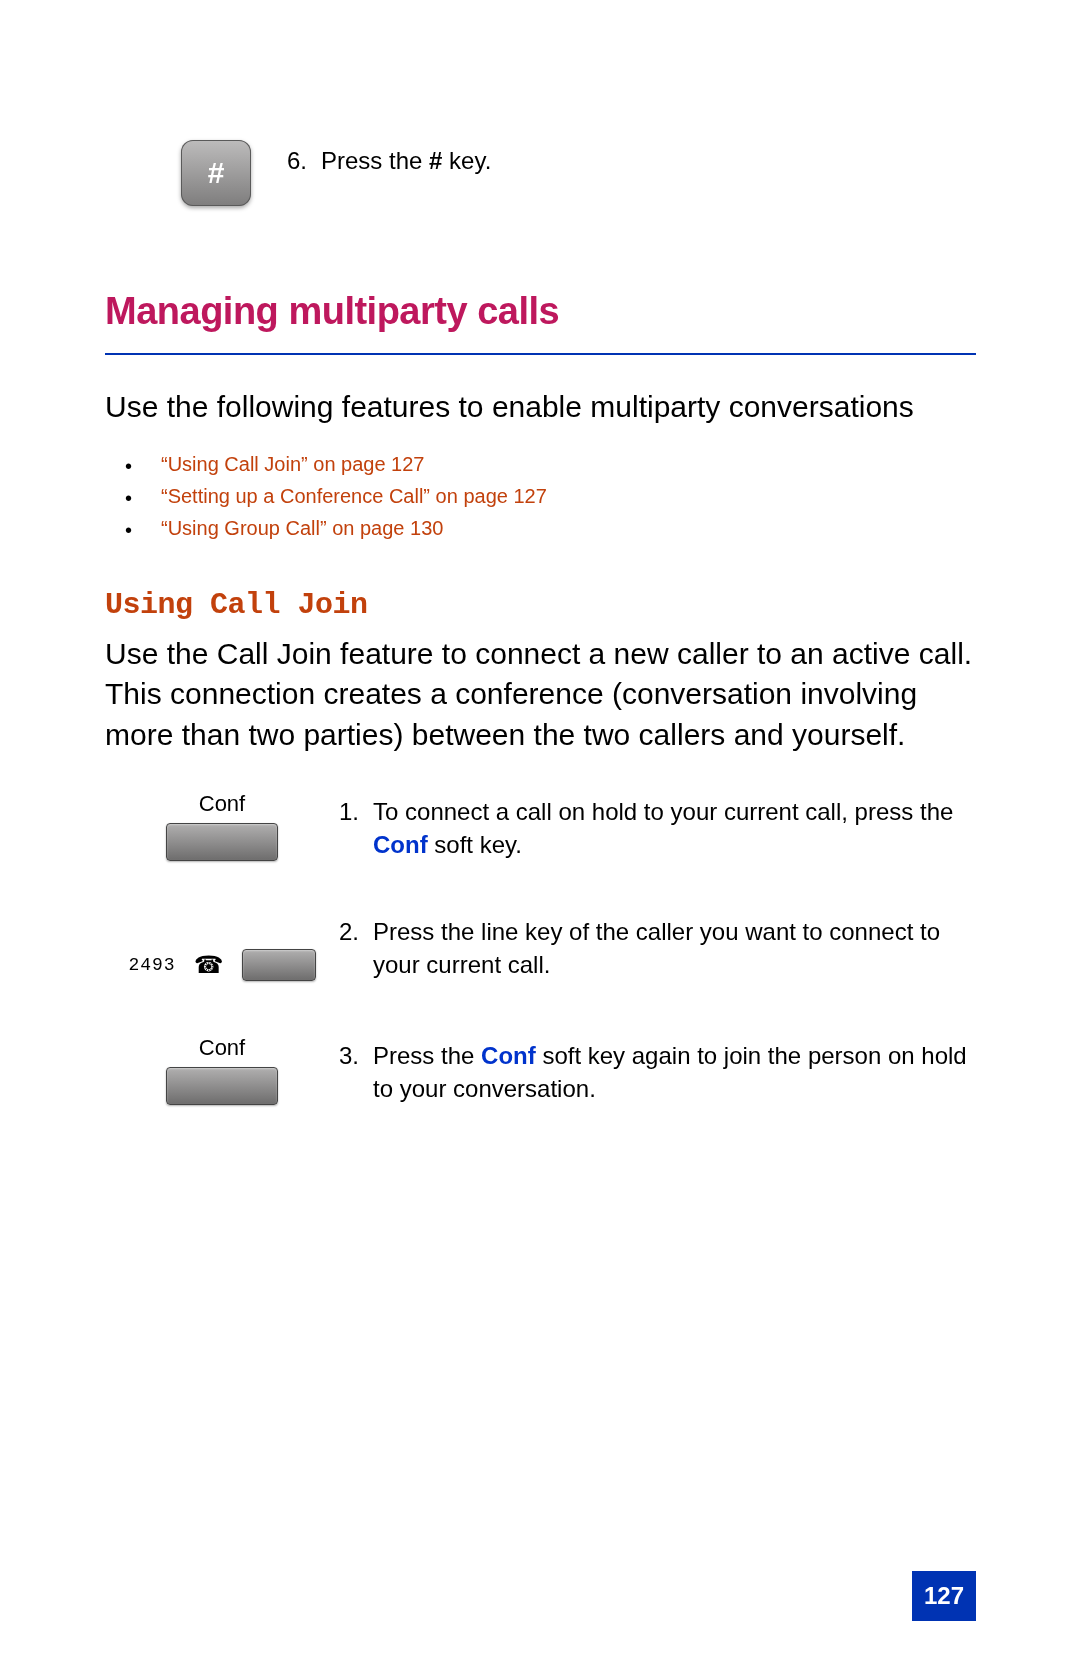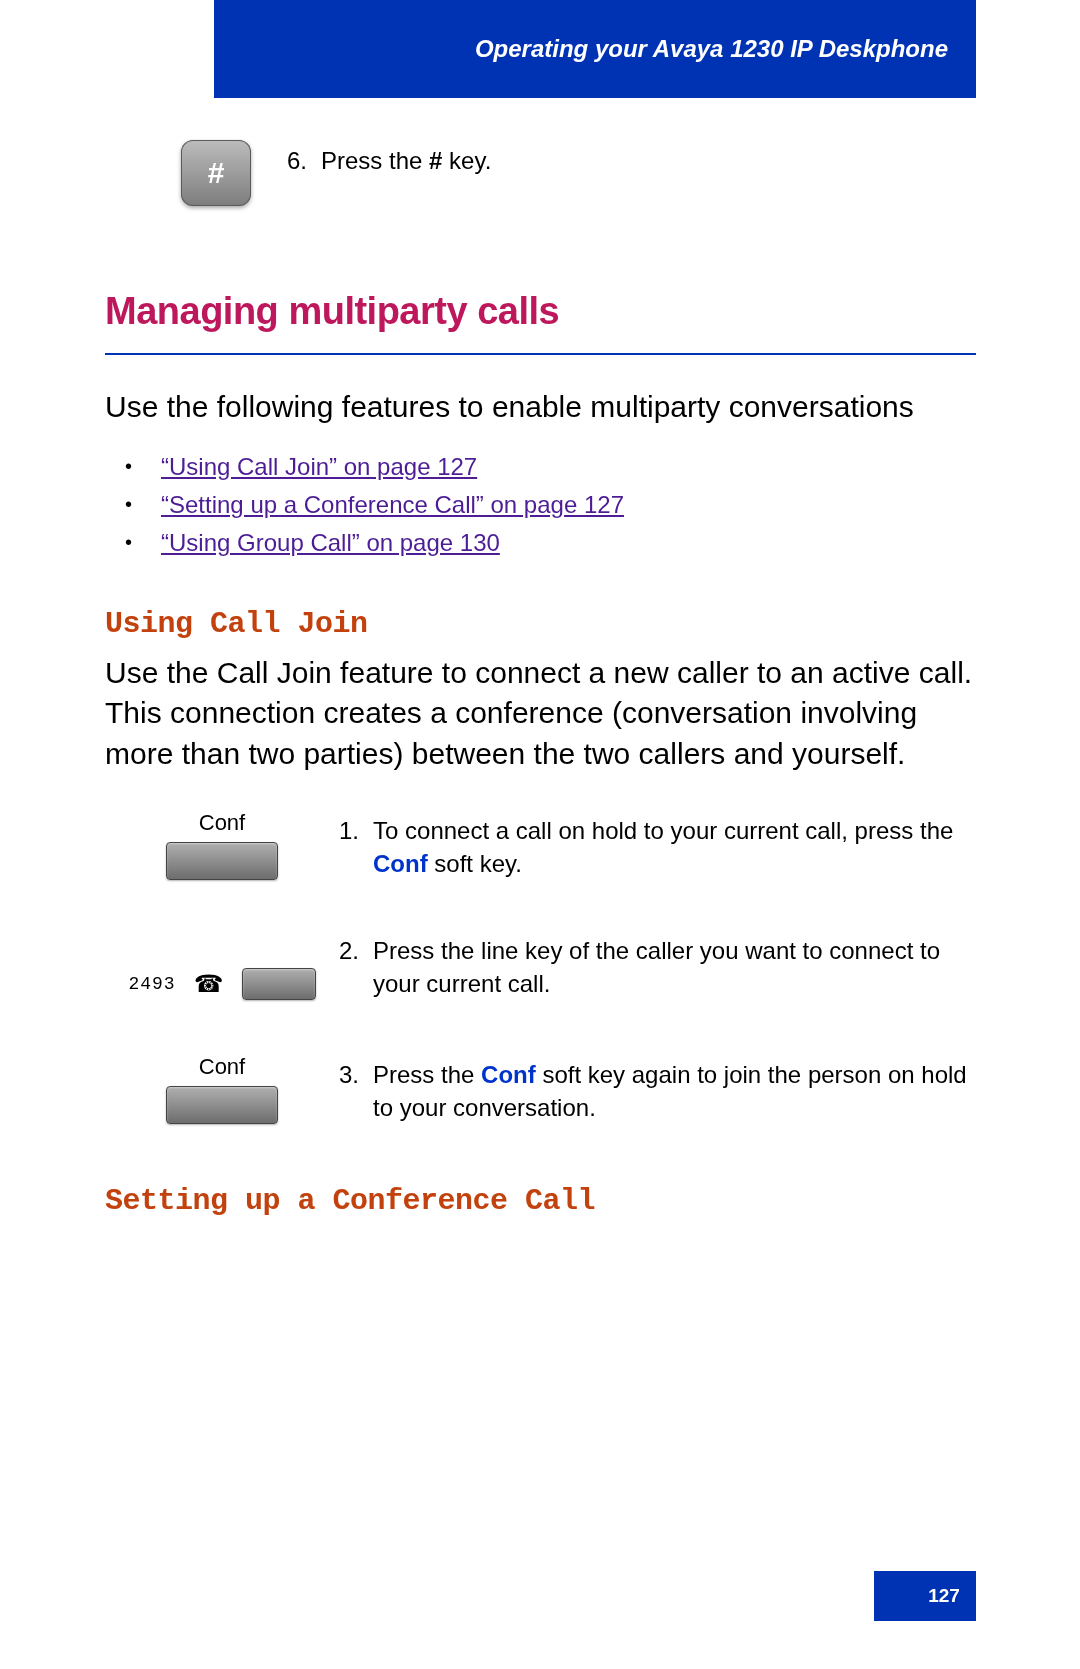--- a/index.html
+++ b/index.html
@@ -90,26 +90,25 @@
     font-size: 30px;
     line-height: 1.35;
     margin: 0 0 20px 0;
   }
   ul.xref-list {
     list-style: none;
     padding: 0;
     margin: 0 0 44px 10px;
   }
   ul.xref-list li {
-    font-size: 24px;
+    font-size: 20px;
     line-height: 1.6;
-    color: #4c1d95;
+    color: #c2410c;
     padding-left: 46px;
     position: relative;
-    text-decoration: underline;
   }
   ul.xref-list li::before {
     content: "•";
     position: absolute;
     left: 10px;
     color: #000;
     font-size: 20px;
     top: 2px;
   }
   h2.sub-heading {
@@ -191,35 +190,31 @@
   }
   .page-number-badge {
     position: absolute;
     bottom: 48px;
     right: 104px;
     width: 64px;
     height: 50px;
     background: #0033b3;
     color: #fff;
     font-weight: bold;
-    font-size: 19px;
+    font-size: 24px;
     display: flex;
     align-items: center;
     justify-content: center;
-    padding-left: 38px;
   }
 </style>
 </head>
 <body>
 
 <div class="page">
 
-  <div class="header-bar">
-    <span class="header-title">Operating your Avaya 1230 IP Deskphone</span>
-  </div>
 
   <div class="content">
 
     <div class="step6-row">
       <div class="hash-key">
         <span>#</span>
       </div>
       <div class="step6-text">
         <span class="step6-num">6.</span>
         <span class="step6-body">
@@ -279,21 +274,20 @@
         <div class="step-text-col">
           <span class="num">3.</span>
           <span class="txt">
             <span>Press the </span><span class="bold-blue">Conf</span><span> soft key again to join the person on hold to your conversation.</span>
           </span>
         </div>
       </div>
 
     </div>
 
-    <h2 class="sub-heading">Setting up a Conference Call</h2>
 
   </div>
 
   <div class="page-number-badge">
     <span>127</span>
   </div>
 
 </div>
 
 </body></html>

